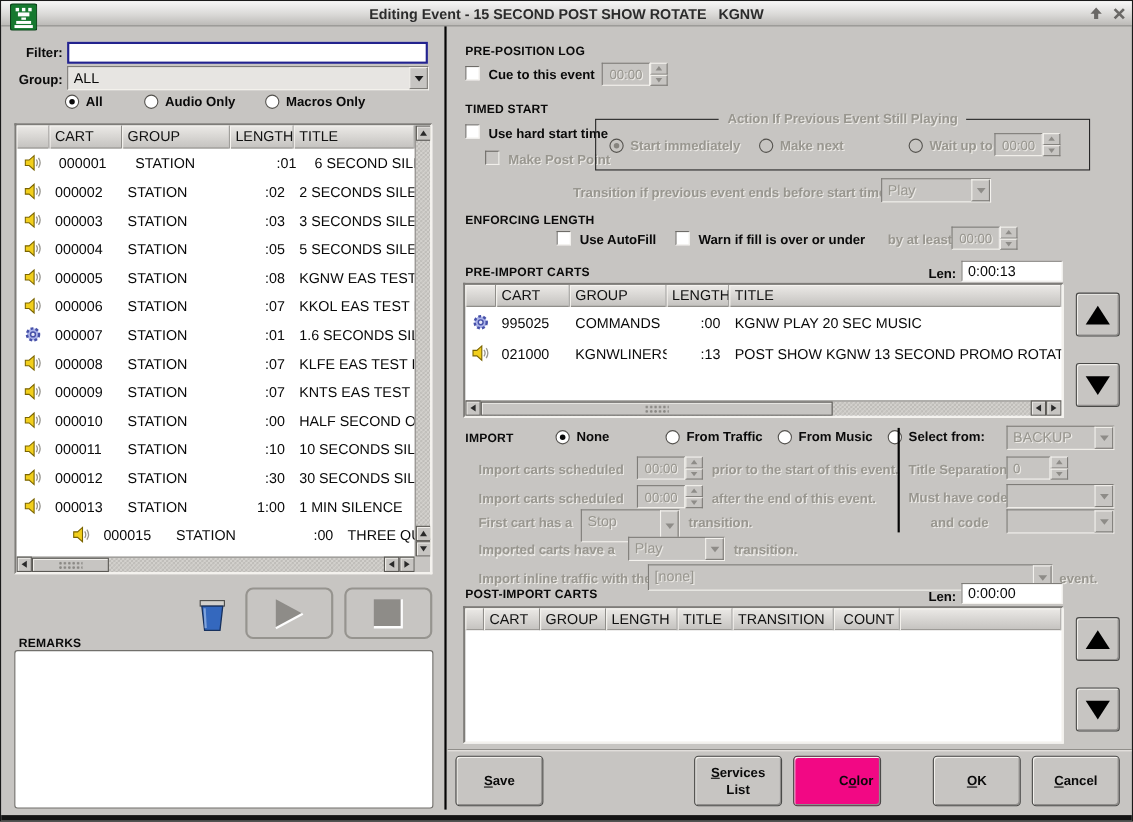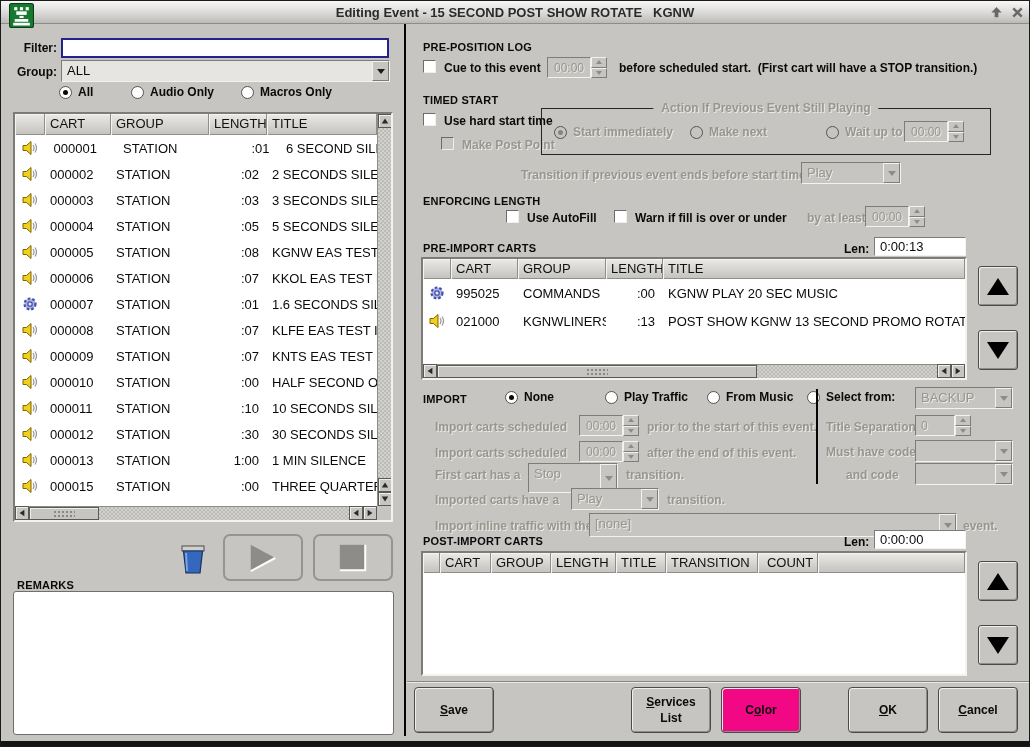--- a/index.html
+++ b/index.html
@@ -334,21 +334,21 @@
           <div class="td c" style="width: 30px;">
             <svg class="ric">
               <use href="#i-audio"></use>
             </svg>
           </div>
           <div class="td" style="width: 66px;">000013</div>
           <div class="td" style="width: 98px;">STATION</div>
           <div class="td r" style="width: 58px;">1:00</div>
           <div class="td" style="width: 110px;">1 MIN SILENCE</div>
         </div>
-        <div class="tr" style="height: 26px;">
+        <div class="tr" style="height: 26px; padding-left: 44px;">
           <div class="td c" style="width: 30px;">
             <svg class="ric">
               <use href="#i-audio"></use>
             </svg>
           </div>
           <div class="td" style="width: 66px;">000015</div>
           <div class="td" style="width: 98px;">STATION</div>
           <div class="td r" style="width: 58px;">:00</div>
           <div class="td" style="width: 110px;">THREE QUARTER</div>
         </div>
@@ -405,21 +405,20 @@
     <span class="spin-val">00:00</span>
     <span class="spin-btns">
         <span>
           <i class="su"></i>
         </span>
         <span>
           <i class="sd"></i>
         </span>
       </span>
   </span>
-  <span class="lbl abs" style="left:618px;top:60px">before scheduled start.  (First cart will have a STOP transition.)</span>
 
   <div class="sec abs" style="left:422px;top:93px">TIMED START</div>
   <span class="cb" style="left:422px;top:112px"></span>
   <span class="lbl abs" style="left:443px;top:113px">Use hard start time</span>
   <span class="cb dis" style="left:440px;top:136px"></span>
   <span class="lbl dis abs" style="left:461px;top:137px">Make Post Point</span>
 
   <div class="groupbox" style="left:540px;top:107px;width:450px;height:47px">
     <span class="legend dis">Action If Previous Event Still Playing</span>
     <span class="ritem abs" style="left:12px;top:16px">
@@ -531,21 +530,21 @@
       <i class="big-dn"></i>
     </div>
 
   <div class="sec abs" style="left:422px;top:392px">IMPORT</div>
   <span class="ritem abs" style="left:504px;top:389px">
     <span class="radio sel"></span>
     <span class="rlabel">None</span>
   </span>
   <span class="ritem abs" style="left:604px;top:389px">
     <span class="radio"></span>
-    <span class="rlabel">Play Traffic</span>
+    <span class="rlabel">From Traffic</span>
   </span>
   <span class="ritem abs" style="left:706px;top:389px">
     <span class="radio"></span>
     <span class="rlabel">From Music</span>
   </span>
   <span class="ritem abs" style="left:806px;top:389px">
     <span class="radio"></span>
     <span class="rlabel">Select from:</span>
   </span>
   <span class="combo abs" style="left:914px;top:386px;width:98px;height:22px">
@@ -660,17 +659,17 @@
     </div>
   <div class="movebtn" style="left:977px;top:624px">
       <i class="big-dn"></i>
     </div>
 
   <div class="hline1"></div>
   <div class="hline2"></div>
 
   <button class="abtn" style="left:413px"><div><u>S</u>ave</div></button>
   <button class="abtn" style="left:630px"><div><u>S</u>ervices</div><div>List</div></button>
-  <button class="abtn" style="left: 720px; background: rgb(242, 8, 132);"><div>C<u>o</u>lor</div></button>
+  <button class="abtn" style="left: 720px; background: rgb(242, 8, 132); align-items: flex-end;"><div>C<u>o</u>lor</div></button>
   <button class="abtn" style="left:847px"><div><u>O</u>K</div></button>
   <button class="abtn" style="left:937px"><div><u>C</u>ancel</div></button>
 
 </div>
 
 </body></html>

